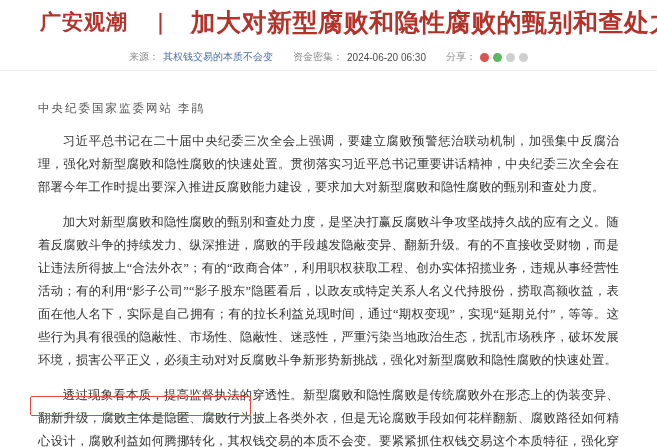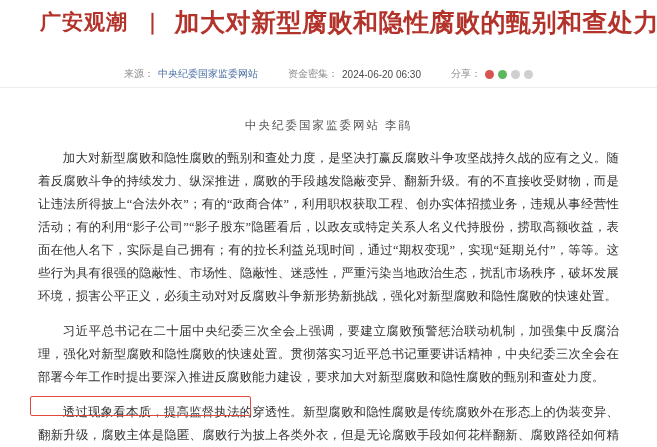--- a/index.html
+++ b/index.html
@@ -18,20 +18,21 @@
 
   
   .banner {
     position: relative;
     height: 44px;
     background: #ffffff;
     display: flex;
     align-items: center;
     padding-left: 40px;
     box-sizing: border-box;
+    gap: 8px;
   }
   .banner-title {
     font-family: "Liberation Serif", serif;
     font-weight: bold;
     font-size: 21px;
     color: #b3332b;
     letter-spacing: 1px;
     white-space: nowrap;
   }
   .banner-sep {
@@ -49,25 +50,24 @@
     letter-spacing: 0.5px;
     white-space: nowrap;
   }
 
   
   .meta-bar {
     height: 26px;
     display: flex;
     align-items: center;
     justify-content: center;
-    gap: 30px;
+    gap: 20px;
     font-size: 10px;
     color: #6b6b6b;
     border-bottom: 1px solid #ececec;
-    margin-top: 17px;
   }
   .meta-item {
     display: flex;
     align-items: center;
     gap: 4px;
     white-space: nowrap;
   }
   .meta-label { color: #8a8a8a; }
   .meta-value { color: #4a4a4a; }
   .meta-link { color: #4a6fa5; }
@@ -85,21 +85,20 @@
   }
   .share-dot.wb { background: #d9534f; }
   .share-dot.wx { background: #5cb85c; }
 
   
   .article {
     padding: 14px 38px 0 38px;
     box-sizing: border-box;
   }
   .source-line {
-    text-align: center;
     font-size: 11.5px;
     color: #555;
     letter-spacing: 2px;
     margin: 16px 0 14px 0;
     font-family: "Liberation Serif", serif;
   }
   p.para {
     font-family: "Liberation Serif", serif;
     font-size: 12.4px;
     line-height: 23px;
@@ -126,39 +125,39 @@
 
 <div class="banner">
   <span class="banner-title">广安观潮</span>
   <span class="banner-sep">｜</span>
   <span class="banner-sub">加大对新型腐败和隐性腐败的甄别和查处力度</span>
 </div>
 
 <div class="meta-bar">
   <span class="meta-item">
     <span class="meta-label">来源：</span>
-    <span class="meta-link">中央纪委国家监委网站</span>
+    <span class="meta-link">其权钱交易的本质不会变</span>
   </span>
   <span class="meta-item">
     <span class="meta-label">资金密集：</span>
     <span class="meta-value">2024-06-20 06:30</span>
   </span>
   <span class="meta-item">
     <span class="meta-label">分享：</span>
     <span class="share-icons">
       <i class="share-dot wb"></i>
       <i class="share-dot wx"></i>
       <i class="share-dot"></i>
       <i class="share-dot"></i>
     </span>
   </span>
 </div>
 
 <div class="article">
   <div class="source-line">中央纪委国家监委网站 李鹃</div>
 
+  <p class="para">习近平总书记在二十届中央纪委三次全会上强调，要建立腐败预警惩治联动机制，加强集中反腐治理，强化对新型腐败和隐性腐败的快速处置。贯彻落实习近平总书记重要讲话精神，中央纪委三次全会在部署今年工作时提出要深入推进反腐败能力建设，要求加大对新型腐败和隐性腐败的甄别和查处力度。</p>
   <p class="para">加大对新型腐败和隐性腐败的甄别和查处力度，是坚决打赢反腐败斗争攻坚战持久战的应有之义。随着反腐败斗争的持续发力、纵深推进，腐败的手段越发隐蔽变异、翻新升级。有的不直接收受财物，而是让违法所得披上“合法外衣”；有的“政商合体”，利用职权获取工程、创办实体招揽业务，违规从事经营性活动；有的利用“影子公司”“影子股东”隐匿看后，以政友或特定关系人名义代持股份，捞取高额收益，表面在他人名下，实际是自己拥有；有的拉长利益兑现时间，通过“期权变现”，实现“延期兑付”，等等。这些行为具有很强的隐蔽性、市场性、隐蔽性、迷惑性，严重污染当地政治生态，扰乱市场秩序，破坏发展环境，损害公平正义，必须主动对对反腐败斗争新形势新挑战，强化对新型腐败和隐性腐败的快速处置。</p>
-  <p class="para">习近平总书记在二十届中央纪委三次全会上强调，要建立腐败预警惩治联动机制，加强集中反腐治理，强化对新型腐败和隐性腐败的快速处置。贯彻落实习近平总书记重要讲话精神，中央纪委三次全会在部署今年工作时提出要深入推进反腐败能力建设，要求加大对新型腐败和隐性腐败的甄别和查处力度。</p>
   <p class="para">透过现象看本质，提高监督执法的穿透性。新型腐败和隐性腐败是传统腐败外在形态上的伪装变异、翻新升级，腐败主体是隐匿、腐败行为披上各类外衣，但是无论腐败手段如何花样翻新、腐败路径如何精心设计，腐败利益如何腾挪转化，其权钱交易的本质不会变。要紧紧抓住权钱交易这个本质特征，强化穿透性思维，以准许手行为表象透过层层伪装、撕掉重重面纱、掩饰权钱交易的“幌子”，善于通过纷繁复杂的行为表象，揭露违纪违法的本质。新型腐败和隐性腐败具有鲜明的行业特点，要紧盯权力集中、资金密集、资源富集等行业领域，深化整治</p>
 
 </div>
 
 <div class="sel-box"></div>
 
 </body></html>

